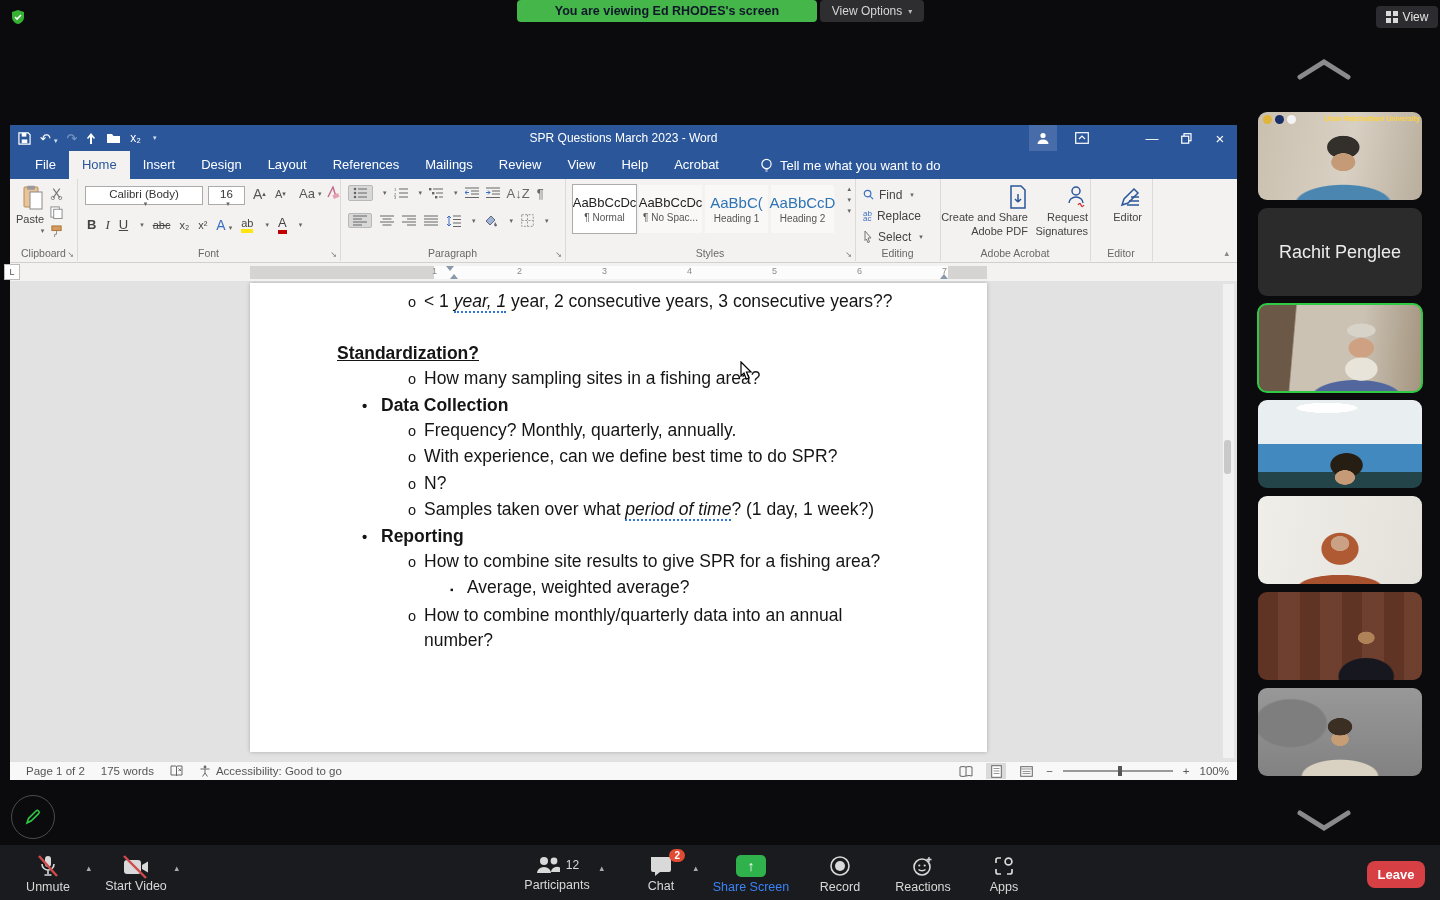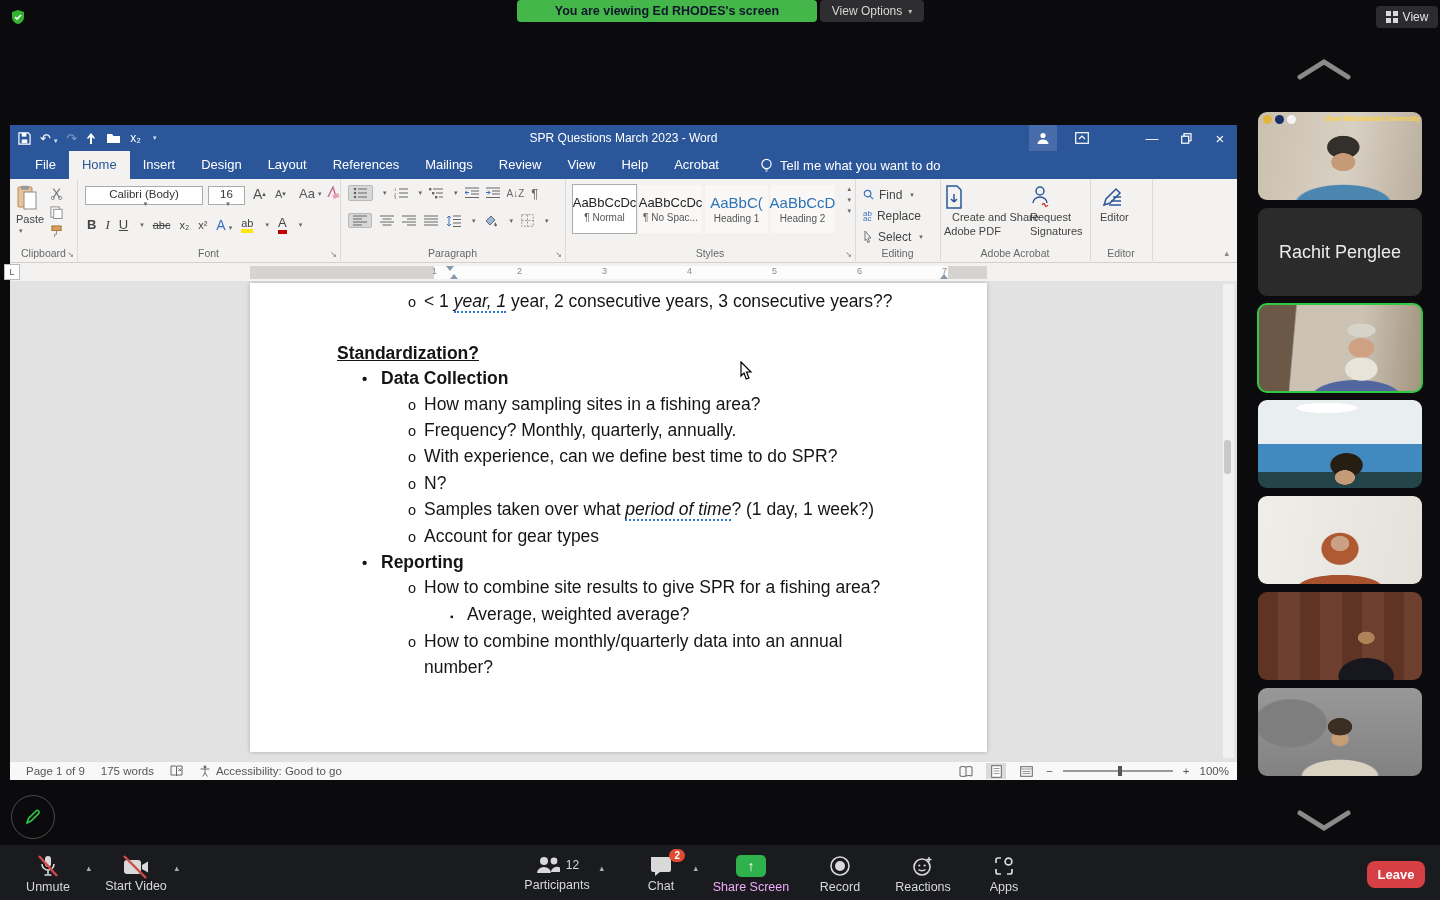--- a/index.html
+++ b/index.html
@@ -33,21 +33,21 @@
   #ribbon{left:0;top:54px;width:1227px;height:83px;background:#f3f2f1;border-bottom:1px solid #d2d0ce;font-size:11px;color:#444;}
   .rgroup{position:absolute;top:0;height:82px;border-right:1px solid #dcdad8;}
   .glabel{position:absolute;bottom:2px;left:0;right:0;text-align:center;font-size:10.5px;color:#686868;}
   .launch{position:absolute;bottom:2px;right:3px;font-size:8px;color:#777;}
   .btn{display:inline-flex;align-items:center;justify-content:center;color:#565656;}
   .sm{font-size:12.5px;padding:1px 4px;border-radius:2px;}
   .sel{background:#d8d8d8;border:1px solid #b8b8b8;}
   .combo{background:#fff;border:1px solid #ababab;display:flex;align-items:center;justify-content:space-between;
     font-size:11.5px;color:#333;padding:1px 4px;height:19px;box-sizing:border-box;flex-direction:column;}
   .dd{font-size:7px;color:#666;margin-left:3px;}
-  .bigbtn{display:flex;flex-direction:column;align-items:flex-start;font-size:11px;color:#444;gap:2px;}
+  .bigbtn{display:flex;flex-direction:column;align-items:flex-end;font-size:11px;color:#444;gap:2px;}
   .chip{width:63px;height:48px;display:flex;flex-direction:column;align-items:center;justify-content:center;gap:2px;background:#f9f8f7;}
   .chip .sample{font-size:13px;color:#222;white-space:nowrap;}
   .chip .sample.blue{color:#2e74b5;font-size:15px;}
   .chip .sname{font-size:10px;color:#555;white-space:nowrap;}
   .chip.selected{outline:1px solid #acacac;background:#fff;}
   .edrow{display:flex;align-items:center;gap:5px;font-size:12px;color:#444;height:19px;}
   
   #ruler{left:0;top:139px;width:1227px;height:16px;background:#f3f2f1;}
   #ruler-strip{position:absolute;left:240px;top:2px;width:737px;height:13px;background:#d6d4d2;}
   #ruler-white{position:absolute;left:184px;top:0;width:514px;height:13px;background:#fcfcfc;}
@@ -125,21 +125,21 @@
     radial-gradient(60px 40px at 20% 40%, #7e7e7e 0 58%, rgba(0,0,0,0) 62%),
     linear-gradient(#989898,#828282);}
   
   #toolbar{left:0;top:845px;width:1440px;height:55px;background:#1a1b1e;}
   .titem{position:absolute;display:flex;flex-direction:column;align-items:center;gap:3px;color:#d9d9d9;
     font-size:12.5px;transform:translateX(-50%);width:110px;}
   .titem .lbl{white-space:nowrap;}
   .badge{position:absolute;top:-6px;right:-12px;background:#e04b34;color:#fff;border-radius:8px;
     font-size:10px;padding:1px 5px;font-weight:bold;}
   .tcarat{position:absolute;color:#aaa;font-size:9px;}
-  #share-item .lbl{color:#f0abfc;}
+  #share-item .lbl{color:#3b82f6;}
   #share-ic{width:30px;height:22px;background:#2fb24c;border-radius:5px;display:flex;align-items:center;justify-content:center;
     color:#fff;font-size:14px;font-weight:bold;}
   #leave-btn{position:absolute;left:1367px;top:16px;width:58px;height:27px;background:#d64045;border-radius:8px;
     color:#fff;font-size:13px;font-weight:bold;display:flex;align-items:center;justify-content:center;}
   #pencil-btn{left:11px;top:795px;width:42px;height:42px;border-radius:50%;border:1.5px solid #4c4c4c;
     display:flex;align-items:center;justify-content:center;}
   .chev{stroke:#8a8a8a;stroke-width:5;fill:none;stroke-linecap:round;}
   svg{display:block;}
 </style>
 </head>
@@ -363,21 +363,21 @@
               <path d="M0 1 h14 M6 4 h8 M6 7 h8 M0 10.5 h14" stroke="#666"></path>
               <path d="M4 5.5 l-4 0 m0 0 l2 -2 m-2 2 l2 2" stroke="#3b6fbe" fill="none"></path>
             </svg>
           </span>
         <span>
             <svg width="14" height="12" viewBox="0 0 14 12">
               <path d="M0 1 h14 M6 4 h8 M6 7 h8 M0 10.5 h14" stroke="#666"></path>
               <path d="M0 5.5 l4 0 m0 0 l-2 -2 m2 2 l-2 2" stroke="#3b6fbe" fill="none"></path>
             </svg>
           </span>
-        <span style="font-size:10px;color:#666;">A↓Z</span>
+        <span style="font-size:13px;color:#666;">A↓Z</span>
         <span style="font-size:13px;color:#666;">¶</span>
       </div>
       <div style="position:absolute;left:8px;top:34px;display:flex;align-items:center;gap:8px;">
         <span class="sm sel">
             <svg width="14" height="11" viewBox="0 0 14 11">
               <path d="M0 1 h14 M0 4 h9 M0 7 h14 M0 10 h9" stroke="#666"></path>
             </svg>
           </span>
         <span>
             <svg width="14" height="11" viewBox="0 0 14 11">
@@ -525,43 +525,42 @@
     </div>
   </div>
   <div id="tabsel" class="abs">L</div>
 
   <div id="doc-area" class="abs">
     <div id="page">
       <div id="doc-text">
           <div class="doc-line lvl2"><span class="blt2">o</span><span class="txt"><span>&lt; 1 </span><span class="gram">year,  1</span><span> year, 2 consecutive years, 3 consecutive years??</span></span></div>
           <div class="doc-blank"></div>
           <div class="doc-line heading"><span class="txt"><span>Standardization?</span></span></div>
+          <div class="doc-line lvl2"><span class="blt2">o</span><span class="txt"><span>How many sampling sites in a fishing area?</span></span></div>
           <div class="doc-line lvl1"><span class="blt1">•</span><span class="txt"><span>Data Collection</span></span></div>
-          <div class="doc-line lvl2"><span class="blt2">o</span><span class="txt"><span>How many sampling sites in a fishing area?</span></span></div>
           <div class="doc-line lvl2"><span class="blt2">o</span><span class="txt"><span>Frequency? Monthly, quarterly, annually.</span></span></div>
           <div class="doc-line lvl2"><span class="blt2">o</span><span class="txt"><span>With experience, can we define best time to do SPR?</span></span></div>
           <div class="doc-line lvl2"><span class="blt2">o</span><span class="txt"><span>N?</span></span></div>
           <div class="doc-line lvl2"><span class="blt2">o</span><span class="txt"><span>Samples taken over what </span><span class="gram">period of time</span><span>? (1 day, 1 week?)</span></span></div>
-          <div class="doc-line lvl2"><span class="blt2">o</span><span class="txt"><span>Account for gear types</span></span></div>
           <div class="doc-line lvl1"><span class="blt1">•</span><span class="txt"><span>Reporting</span></span></div>
           <div class="doc-line lvl2"><span class="blt2">o</span><span class="txt"><span>How to combine site results to give SPR for a fishing area?</span></span></div>
           <div class="doc-line lvl3"><span class="blt3">▪</span><span class="txt"><span>Average, weighted average?</span></span></div>
           <div class="doc-line lvl2 wrap"><span class="blt2">o</span><span class="txt"><span>How to combine monthly/quarterly data into an annual number?</span></span></div>
         </div>
       <svg class="abs" style="left:490px;top:78px;" width="13" height="19" viewBox="0 0 13 19">
           <path d="M1 1 L11 11 H6.5 L9 17 L6.2 18 L4 12 L1 15 Z" fill="#fff" stroke="#000" stroke-width="1.2"></path>
         </svg>
     </div>
     <div id="vscroll">
         <div id="vthumb"></div>
       </div>
   </div>
 
   <div id="statusbar" class="abs">
-    <span class="sitem">Page 1 of 9</span>
+    <span class="sitem">Page 1 of 2</span>
     <span class="sitem">175 words</span>
     <span class="sitem">
         <svg width="13" height="12" viewBox="0 0 13 12">
           <path d="M1 1 h4.5 a1 1 0 0 1 1 1 v9 a1 1 0 0 0 -1 -1 H1 z M12 1 h-4.5 a1 1 0 0 0 -1 1 v9 a1 1 0 0 1 1 -1 H12 z" fill="none" stroke="#666"></path>
           <path d="M8.5 3.5 l2.5 2.5 m0 -2.5 l-2.5 2.5" stroke="#666"></path>
         </svg>
       </span>
     <span class="sitem">
       <svg width="12" height="12" viewBox="0 0 12 12">
           <circle cx="6" cy="2" r="1.4" fill="#666"></circle>

